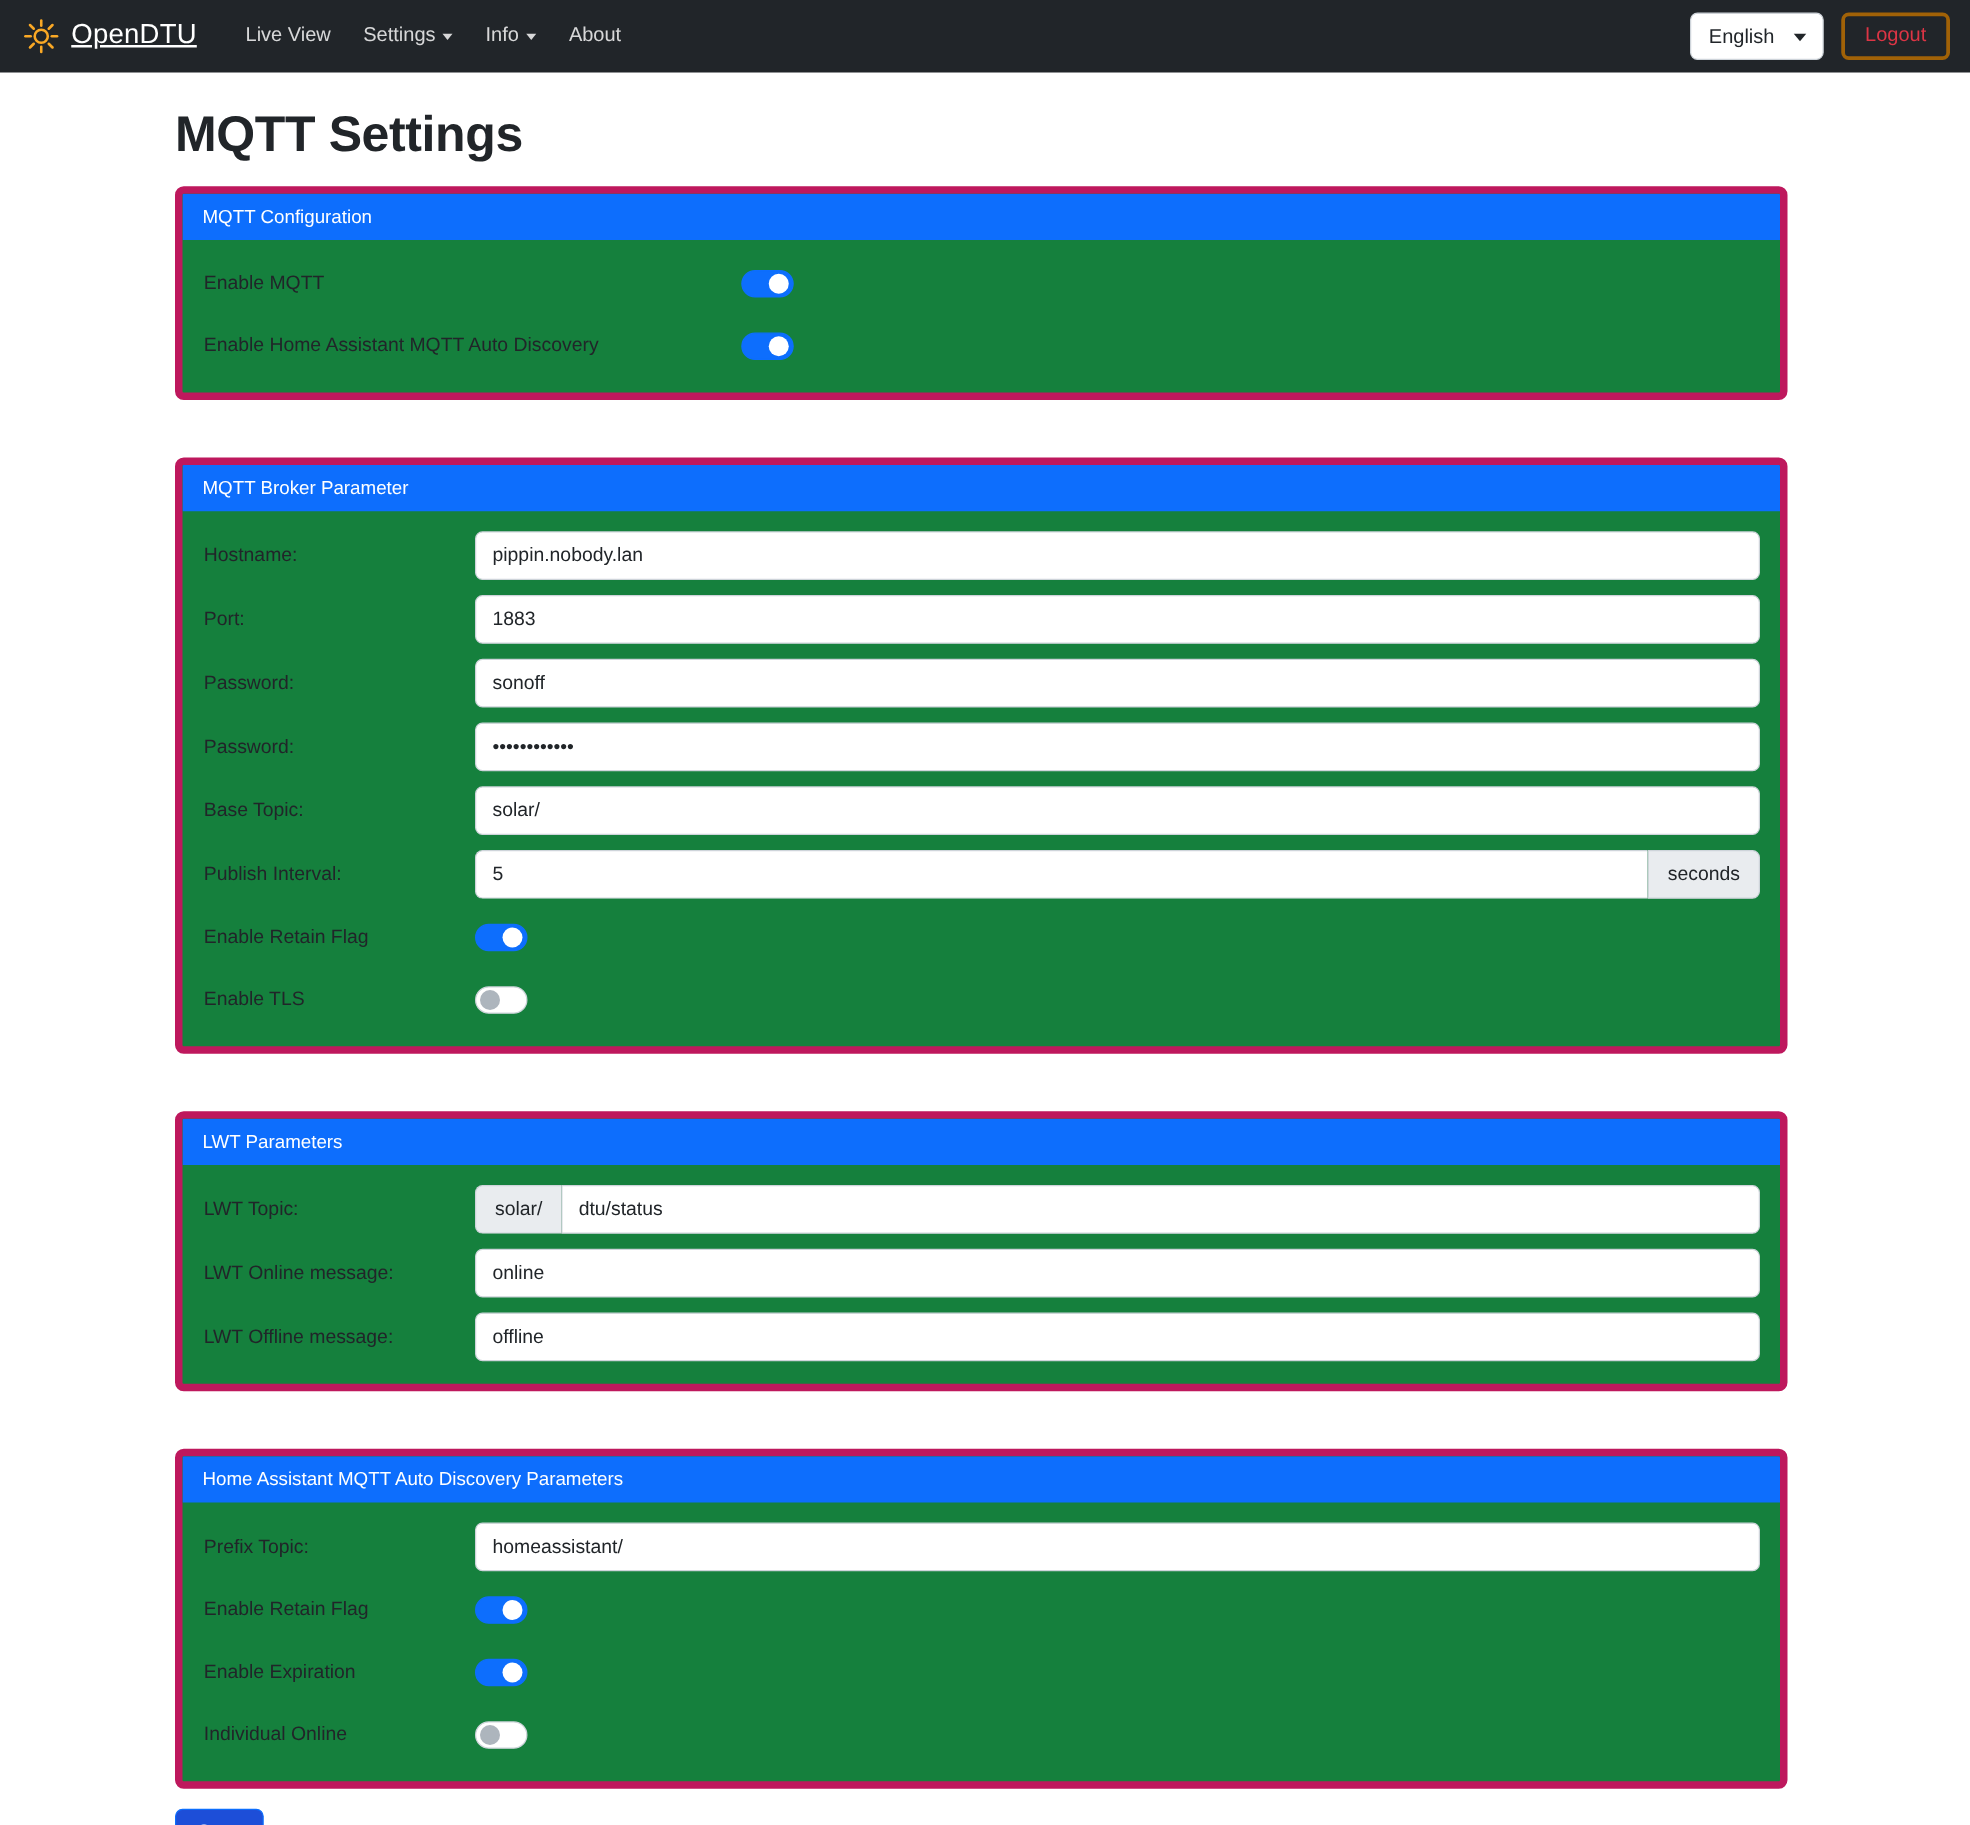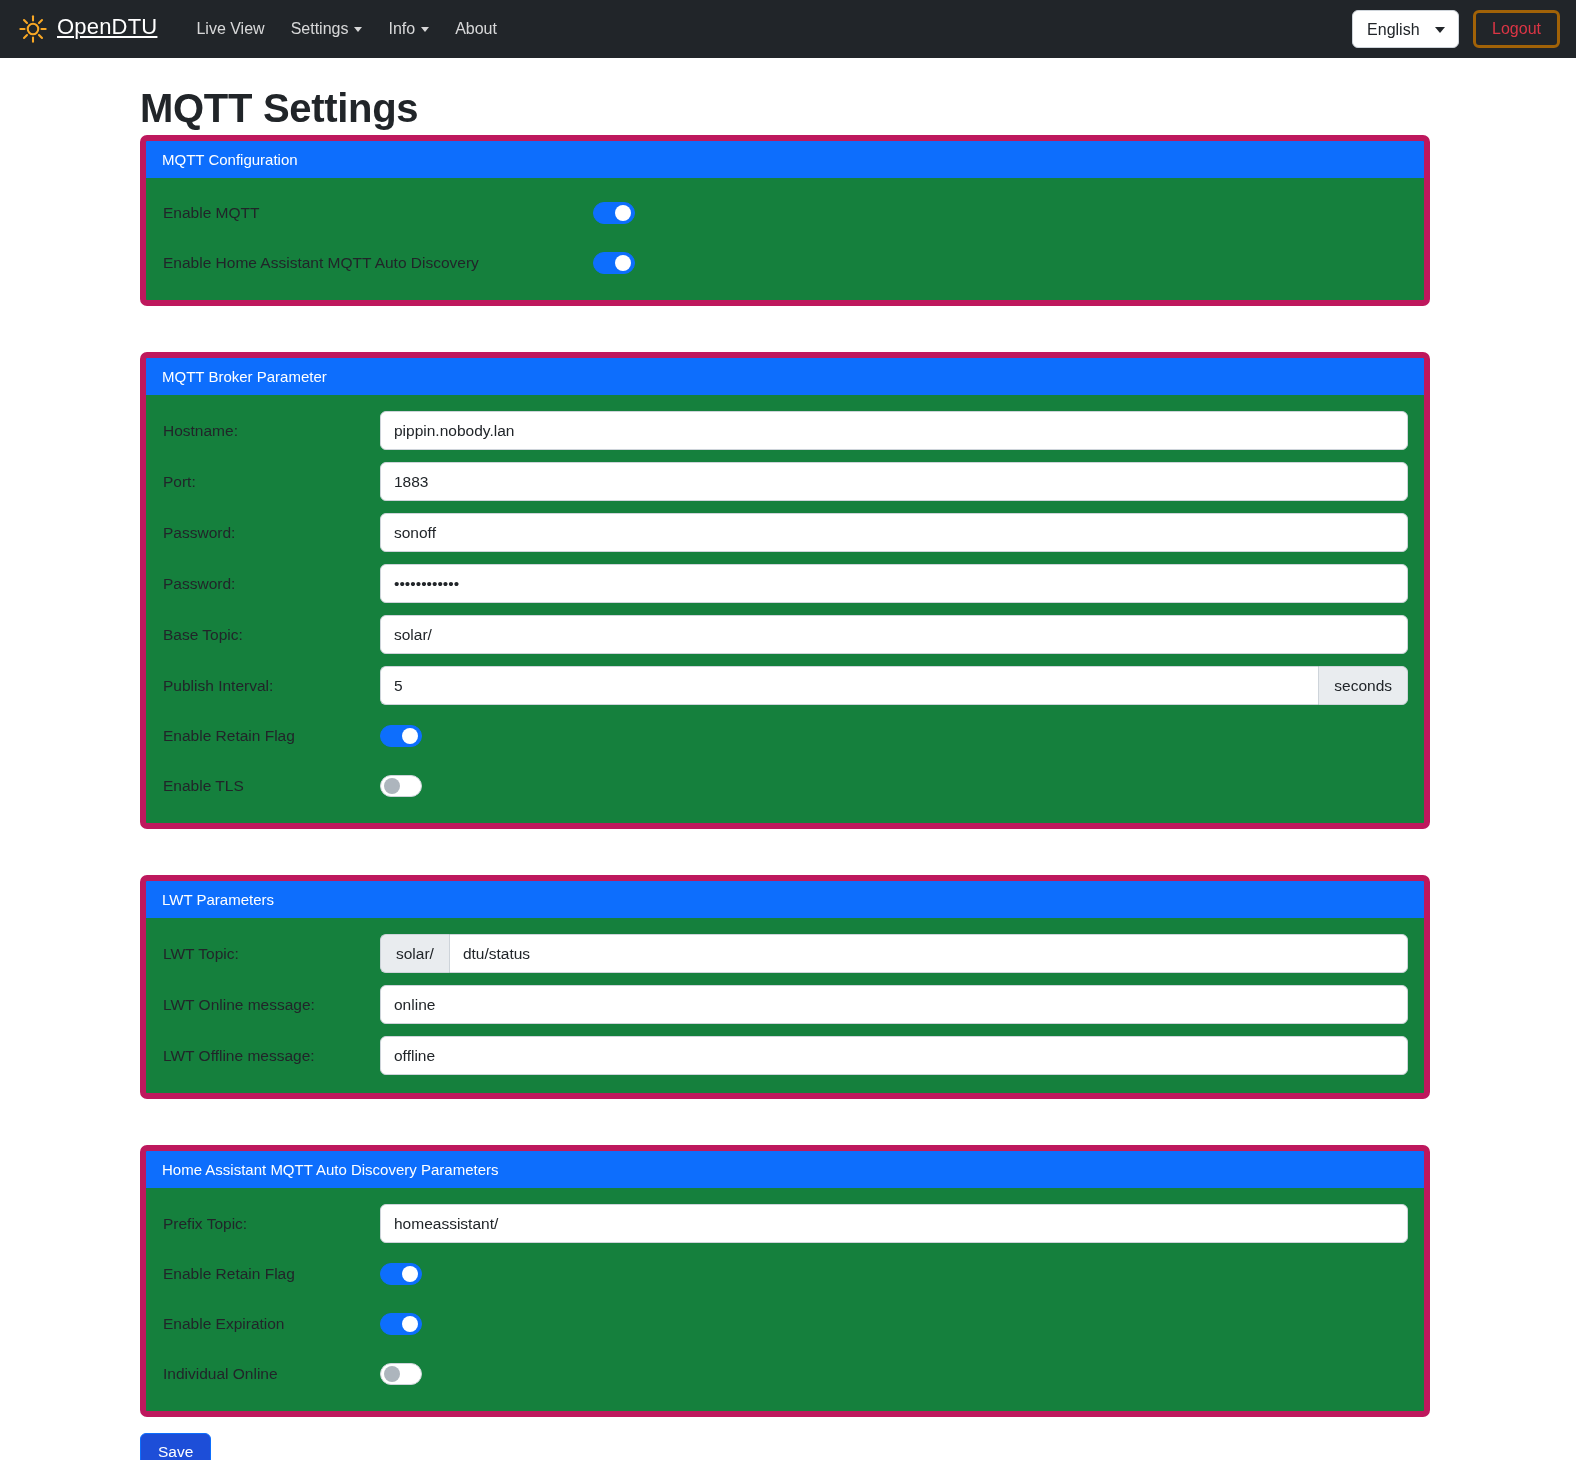--- a/index.html
+++ b/index.html
@@ -95,21 +95,21 @@
     cursor: pointer;
   }
 
   
   .page {
     padding: 0 0 0 0;
   }
   .page-title {
     font-size: 40px;
     font-weight: bold;
-    margin: 28px 0 4px 140px;
+    margin: 28px 0 18px 140px;
     color: #212529;
     letter-spacing: -.3px;
   }
 
   .card {
     margin: 0 146px 0 140px;
     border: 6px solid #be185d;
     border-radius: 7px;
     background: #15803d;
     overflow: hidden;

